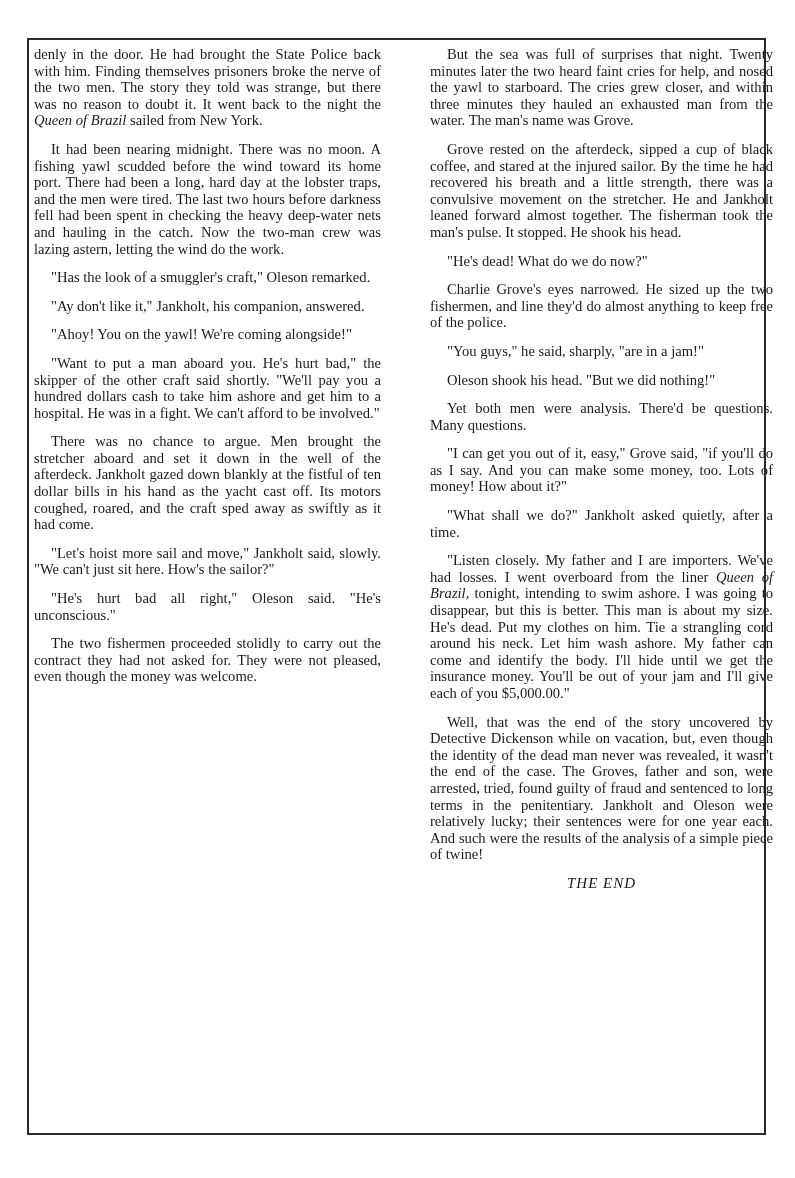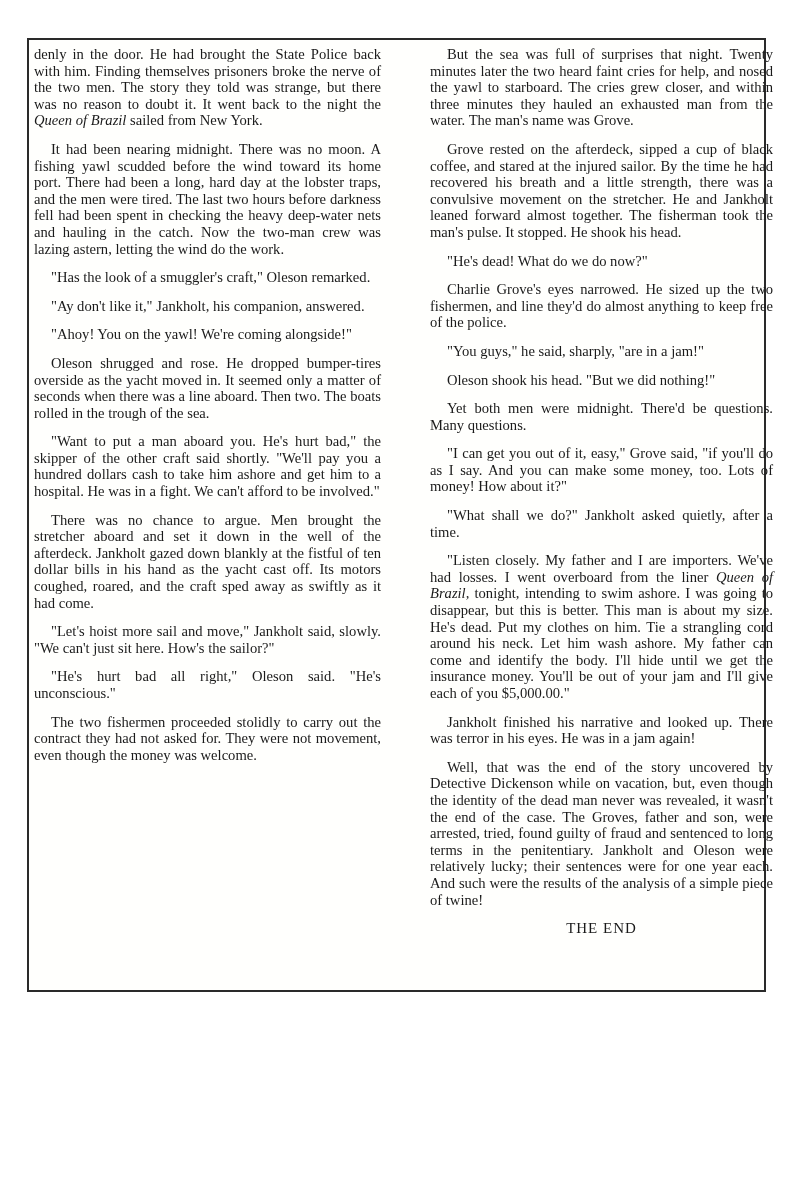--- a/index.html
+++ b/index.html
@@ -13,21 +13,21 @@
       position: relative;
       overflow: hidden;
       font-family: "Liberation Serif", "DejaVu Serif", serif;
       color: #1a1a1a;
     }
     .page-frame {
       position: absolute;
       left: 27px;
       top: 38px;
       width: 739px;
-      height: 954px;
+      height: 1097px;
       border: 2px solid #2a2a2a;
       box-sizing: border-box;
       background: #fffffd;
     }
     .column {
       position: absolute;
       top: 6px;
       font-size: 14.6px;
       line-height: 16.6px;
       text-align: justify;
@@ -50,48 +50,47 @@
     }
     .para em {
       font-style: italic;
     }
     .the-end {
       text-align: center;
       letter-spacing: 1px;
       font-size: 15px;
       margin-top: 6px;
       text-indent: 0;
+      font-style: italic;
     }
   </style>
 </head>
 <body>
 
 <div class="page-frame">
   <div class="column col-left">
     <p class="para first"><span>denly in the door. He had brought the State Police back with him. Finding themselves prisoners broke the nerve of the two men. The story they told was strange, but there was no reason to doubt it. It went back to the night the </span><em>Queen of Brazil</em><span> sailed from New York.</span></p>
     <p class="para">It had been nearing midnight. There was no moon. A fishing yawl scudded before the wind toward its home port. There had been a long, hard day at the lobster traps, and the men were tired. The last two hours before darkness fell had been spent in checking the heavy deep-water nets and hauling in the catch. Now the two-man crew was lazing astern, letting the wind do the work.</p>
     <p class="para">"Has the look of a smuggler's craft," Oleson remarked.</p>
     <p class="para">"Ay don't like it," Jankholt, his companion, answered.</p>
     <p class="para">"Ahoy! You on the yawl! We're coming alongside!"</p>
-    <p class="para">Oleson shrugged and rose. He dropped bumper-tires overside as the yacht moved in. It seemed only a matter of seconds when there was a line aboard. Then two. The boats rolled in the trough of the sea.</p>
     <p class="para">"Want to put a man aboard you. He's hurt bad," the skipper of the other craft said shortly. "We'll pay you a hundred dollars cash to take him ashore and get him to a hospital. He was in a fight. We can't afford to be involved."</p>
     <p class="para">There was no chance to argue. Men brought the stretcher aboard and set it down in the well of the afterdeck. Jankholt gazed down blankly at the fistful of ten dollar bills in his hand as the yacht cast off. Its motors coughed, roared, and the craft sped away as swiftly as it had come.</p>
     <p class="para">"Let's hoist more sail and move," Jankholt said, slowly. "We can't just sit here. How's the sailor?"</p>
     <p class="para">"He's hurt bad all right," Oleson said. "He's unconscious."</p>
-    <p class="para">The two fishermen proceeded stolidly to carry out the contract they had not asked for. They were not movement, even though the money was welcome.</p>
+    <p class="para">The two fishermen proceeded stolidly to carry out the contract they had not asked for. They were not pleased, even though the money was welcome.</p>
   </div>
 
   <div class="column col-right">
     <p class="para">But the sea was full of surprises that night. Twenty minutes later the two heard faint cries for help, and nosed the yawl to starboard. The cries grew closer, and within three minutes they hauled an exhausted man from the water. The man's name was Grove.</p>
     <p class="para">Grove rested on the afterdeck, sipped a cup of black coffee, and stared at the injured sailor. By the time he had recovered his breath and a little strength, there was a convulsive movement on the stretcher. He and Jankholt leaned forward almost together. The fisherman took the man's pulse. It stopped. He shook his head.</p>
     <p class="para">"He's dead! What do we do now?"</p>
     <p class="para">Charlie Grove's eyes narrowed. He sized up the two fishermen, and line they'd do almost anything to keep free of the police.</p>
     <p class="para">"You guys," he said, sharply, "are in a jam!"</p>
     <p class="para">Oleson shook his head. "But we did nothing!"</p>
-    <p class="para">Yet both men were midnight. There'd be questions. Many questions.</p>
+    <p class="para">Yet both men were analysis. There'd be questions. Many questions.</p>
     <p class="para">"I can get you out of it, easy," Grove said, "if you'll do as I say. And you can make some money, too. Lots of money! How about it?"</p>
     <p class="para">"What shall we do?" Jankholt asked quietly, after a time.</p>
     <p class="para"><span>"Listen closely. My father and I are importers. We've had losses. I went overboard from the liner </span><em>Queen of Brazil,</em><span> tonight, intending to swim ashore. I was going to disappear, but this is better. This man is about my size. He's dead. Put my clothes on him. Tie a strangling cord around his neck. Let him wash ashore. My father can come and identify the body. I'll hide until we get the insurance money. You'll be out of your jam and I'll give each of you $5,000.00."</span></p>
-    <p class="para">Jankholt finished his narrative and looked up. There was terror in his eyes. He was in a jam again!</p>
     <p class="para">Well, that was the end of the story uncovered by Detective Dickenson while on vacation, but, even though the identity of the dead man never was revealed, it wasn't the end of the case. The Groves, father and son, were arrested, tried, found guilty of fraud and sentenced to long terms in the penitentiary. Jankholt and Oleson were relatively lucky; their sentences were for one year each. And such were the results of the analysis of a simple piece of twine!</p>
     <p class="para the-end">THE END</p>
   </div>
 </div>
 
 </body></html>

